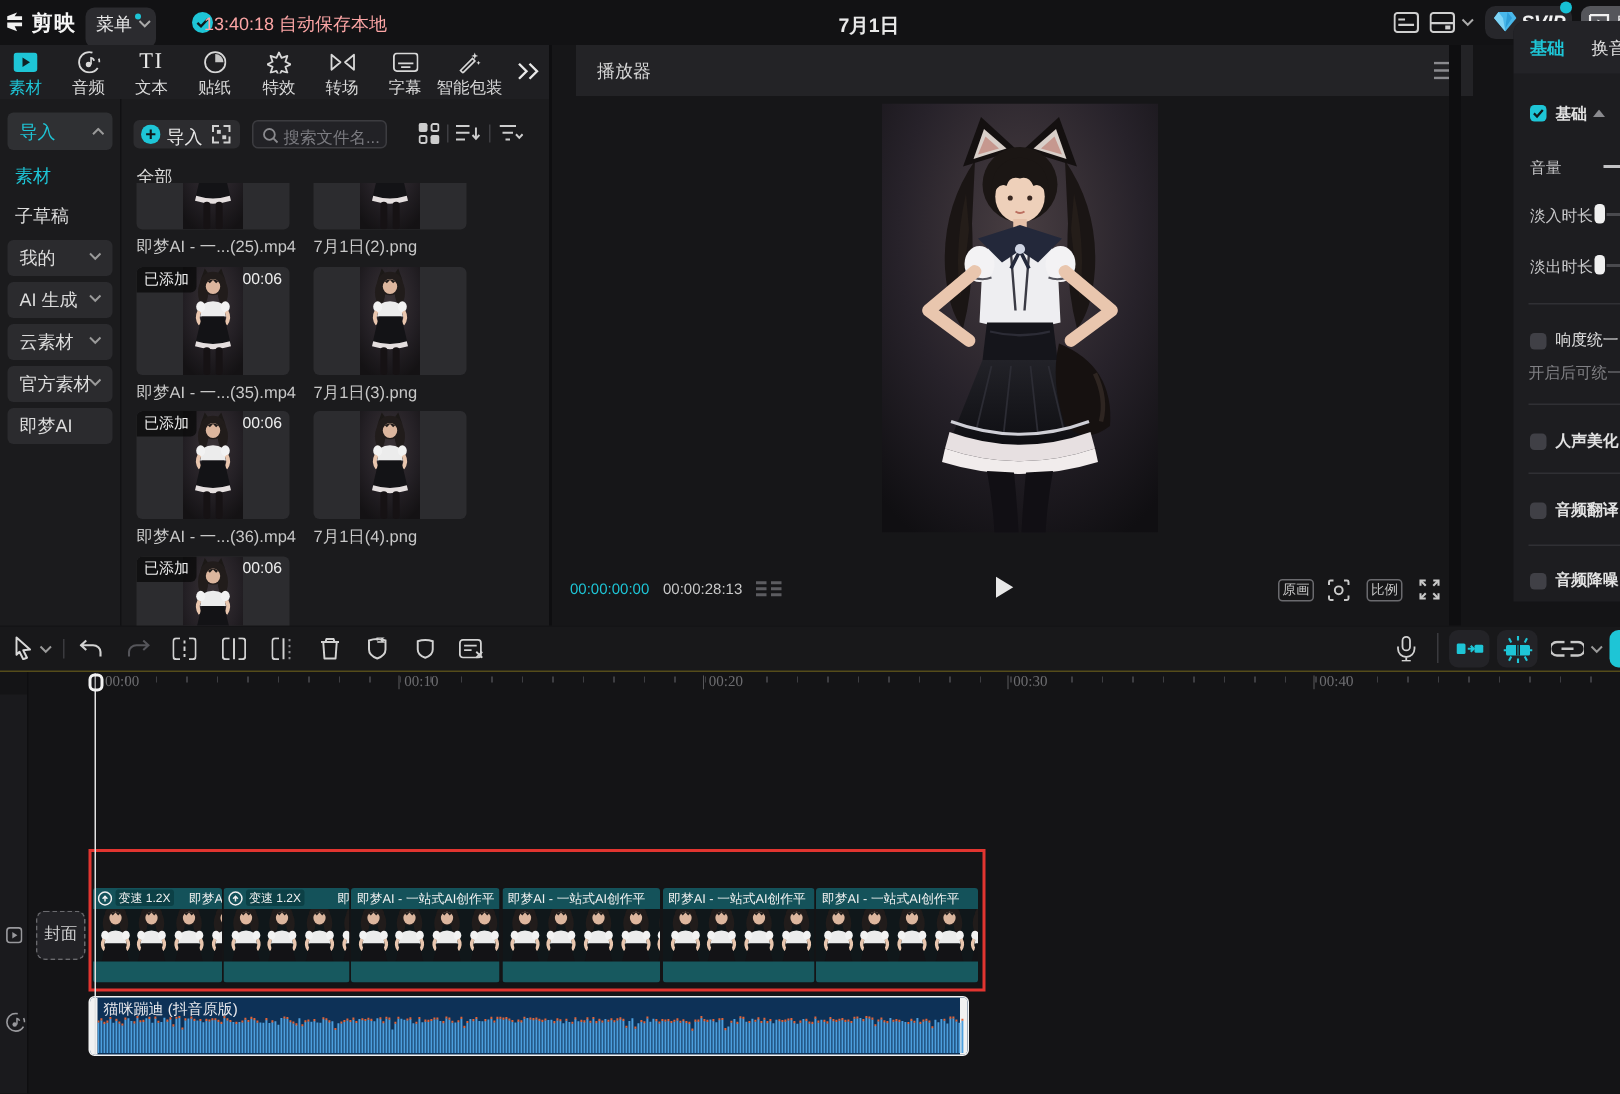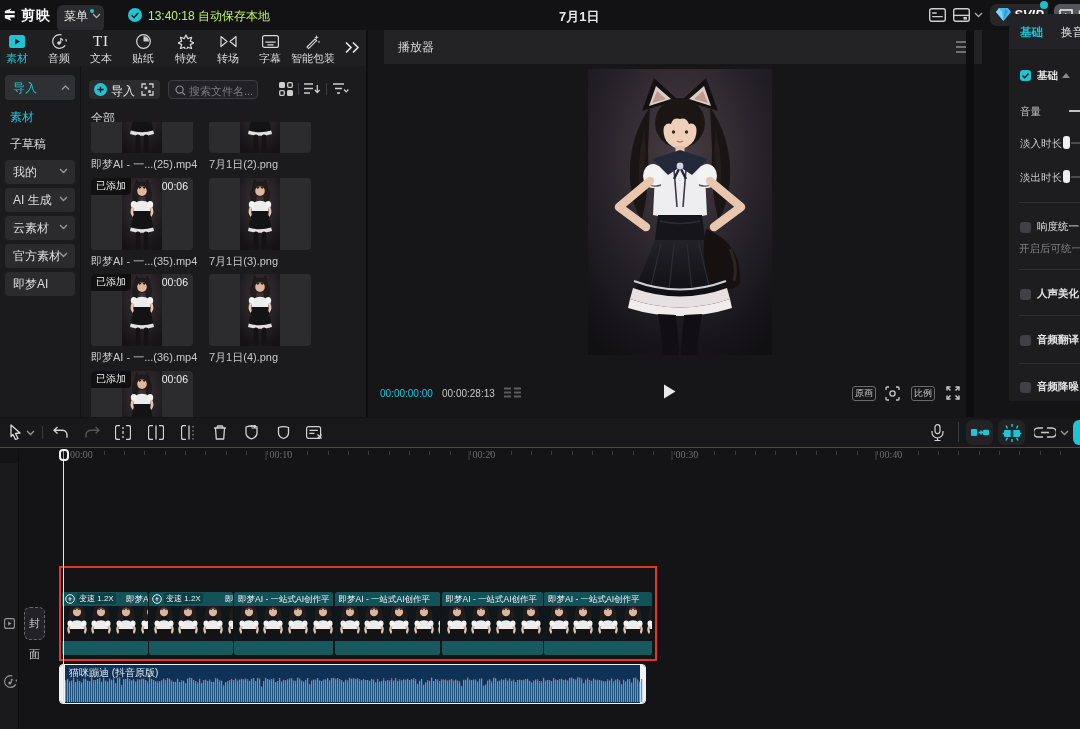--- a/index.html
+++ b/index.html
@@ -58,21 +58,21 @@
       <span class="abs" style="left:7px;top:3px;font-size:12px;color:#e8e8e8">菜单</span>
       <span class="abs" style="left:33px;top:4px;width:4px;height:4px;border-radius:50%;background:#1ec5d6"></span>
       <svg class="abs" style="left:35px;top:8px" width="9" height="6" viewBox="0 0 9 6">
           <path d="M1 1 L4.5 4.5 L8 1" stroke="#aaa" stroke-width="1.3" fill="none"></path>
         </svg>
     </div>
     <svg class="abs" style="left:128px;top:8px" width="14" height="14" viewBox="0 0 14 14">
       <circle cx="7" cy="7" r="7" fill="#1ec5d6"></circle>
       <path d="M3.6 7.2 L6 9.5 L10.4 4.8" stroke="#10181a" stroke-width="1.6" fill="none"></path>
     </svg>
-    <div class="abs" style="left:148px;top:8px;font-size:12px;color:#bef264">13:40:18 自动保存本地</div>
+    <div class="abs" style="left:136px;top:8px;font-size:12px;color:#fca5a5">13:40:18 自动保存本地</div>
     <div class="abs" style="left:559px;top:8px;font-size:13px;font-weight:bold;color:#e9e9e9">7月1日</div>
 
     <svg class="abs" style="left:929px;top:8px" width="17" height="14" viewBox="0 0 17 14">
       <rect x="0.7" y="0.7" width="15.6" height="12.6" rx="2" stroke="#cfcfcf" stroke-width="1.4" fill="none"></rect>
       <path d="M3.2 5 h4.5 M3.2 8.6 h10.5" stroke="#cfcfcf" stroke-width="1.4"></path>
     </svg>
     <svg class="abs" style="left:953px;top:8px" width="17" height="14" viewBox="0 0 17 14">
       <rect x="0.7" y="0.7" width="15.6" height="12.6" rx="2" stroke="#cfcfcf" stroke-width="1.4" fill="none"></rect>
       <path d="M1 7.4 h15" stroke="#cfcfcf" stroke-width="1.4"></path>
       <rect x="10.5" y="9" width="3.4" height="2.6" fill="#cfcfcf"></rect>
@@ -558,21 +558,21 @@
     <div class="tlab" style="left:468px">| 00:20</div>
     <div class="tlab" style="left:671px">| 00:30</div>
     <div class="tlab" style="left:875px">| 00:40</div>
 
     <div class="abs" style="left:0;top:15px;width:18px;height:266px;background:#1a1a1d"></div>
     <div class="abs" style="left:18px;top:0;width:1px;height:281px;background:#0e0e10"></div>
     <svg class="abs" style="left:4px;top:170px" width="11" height="11" viewBox="0 0 11 11">
         <rect x=".6" y=".6" width="9.8" height="9.8" rx="2" stroke="#99999d" stroke-width="1.1" fill="none"></rect>
         <path d="M4.2 3.4 L7.6 5.5 L4.2 7.6 Z" fill="#99999d"></path>
       </svg>
-    <div class="abs" style="left:24px;top:159px;width:21px;height:33px;background:#222226;border:1px dashed #6a6a6e;border-radius:6px;font-size:11px;color:#d2d2d2;text-align:center;line-height:31px">封面</div>
+    <div class="abs" style="left:24px;top:159px;width:33px;height:33px;background:#222226;border:1px dashed #6a6a6e;border-radius:6px;font-size:11px;color:#d2d2d2;text-align:center;line-height:31px">封面</div>
     <svg class="abs" style="left:4px;top:227px" width="13" height="13" viewBox="0 0 13 13">
         <circle cx="6.5" cy="6.5" r="5.9" stroke="#99999d" stroke-width="1.1" fill="none" stroke-dasharray="26 5" stroke-dashoffset="-3"></circle>
         <circle cx="5.8" cy="8" r="1.5" fill="#99999d"></circle>
         <path d="M7.3 8 V4 q1.5 .2 1.7 1.6" stroke="#99999d" stroke-width="1" fill="none"></path>
       </svg>
 
     <div class="abs" id="clips" style="left:62px;top:144px;width:591.5px;height:63px">
         <div class="abs" style="left:0px;top:0;width:85.5px;height:63px;overflow:hidden;border-radius:2px">
           <div class="abs" style="left:0;top:0;width:85.5px;height:14px;background:#14525a"></div>
           <div class="abs" style="left:0;top:14px;width:85.5px;height:35px;background:#10171a;overflow:hidden">

